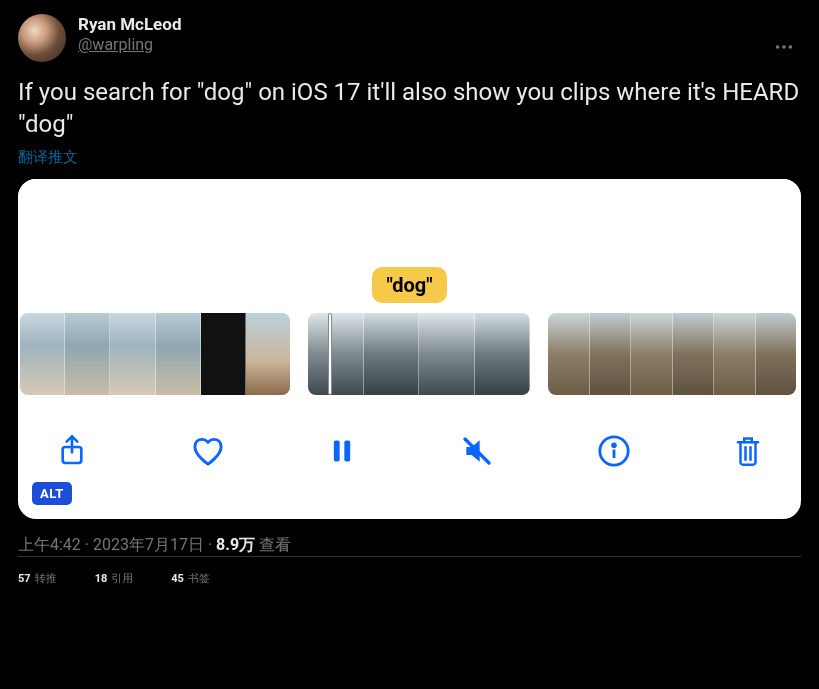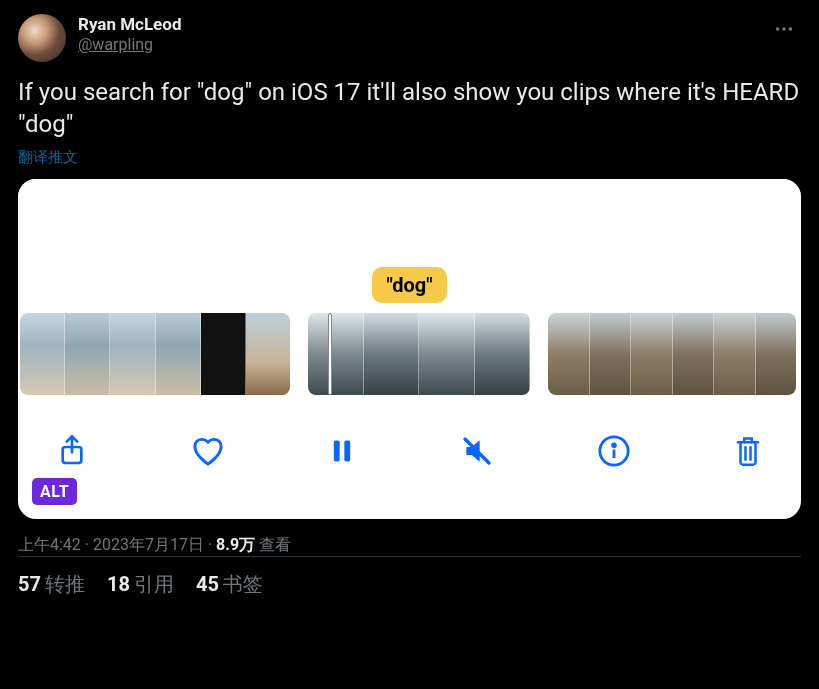--- a/index.html
+++ b/index.html
@@ -9,21 +9,21 @@
     background: #000;
     font-family: -apple-system, BlinkMacSystemFont, "Segoe UI", Roboto, Helvetica, Arial, sans-serif;
     color: #e7e9ea;
     overflow: hidden;
   }
   .tweet {
     padding: 14px 18px 0 18px;
   }
   .header {
     display: flex;
-    align-items: flex-start;
+    align-items: flex-end;
     justify-content: space-between;
     margin-bottom: 14px;
   }
   .author {
     display: flex;
     align-items: flex-start;
     gap: 12px;
   }
   .avatar {
     width: 48px;
@@ -128,41 +128,41 @@
     color: #0a66ff;
     display: flex;
     align-items: center;
     justify-content: center;
   }
   .tool-icon svg { display: block; }
   .alt-badge {
     position: absolute;
     left: 14px;
     bottom: 14px;
-    background: #6d28d9;
+    background: #1d4ed8;
     color: #fff;
     font-weight: 700;
-    font-size: 16px;
+    font-size: 13px;
     padding: 4px 8px;
     border-radius: 5px;
     letter-spacing: 0.5px;
   }
   .meta-line {
     color: #71767b;
     font-size: 16px;
     margin-top: 16px;
     padding-bottom: 0;
     border-bottom: 1px solid #2f3336;
   }
   .meta-line .views-num { color: #e7e9ea; font-weight: 700; }
   .stats-line {
     display: flex;
-    gap: 22px;
+    gap: 38px;
     padding-top: 14px;
-    font-size: 20px;
+    font-size: 11px;
     color: #71767b;
   }
   .stats-line .stat .num { color: #e7e9ea; font-weight: 700; margin-right: 4px; }
 </style>
 </head>
 <body>
 
 <div class="tweet">
 
   <div class="header">

